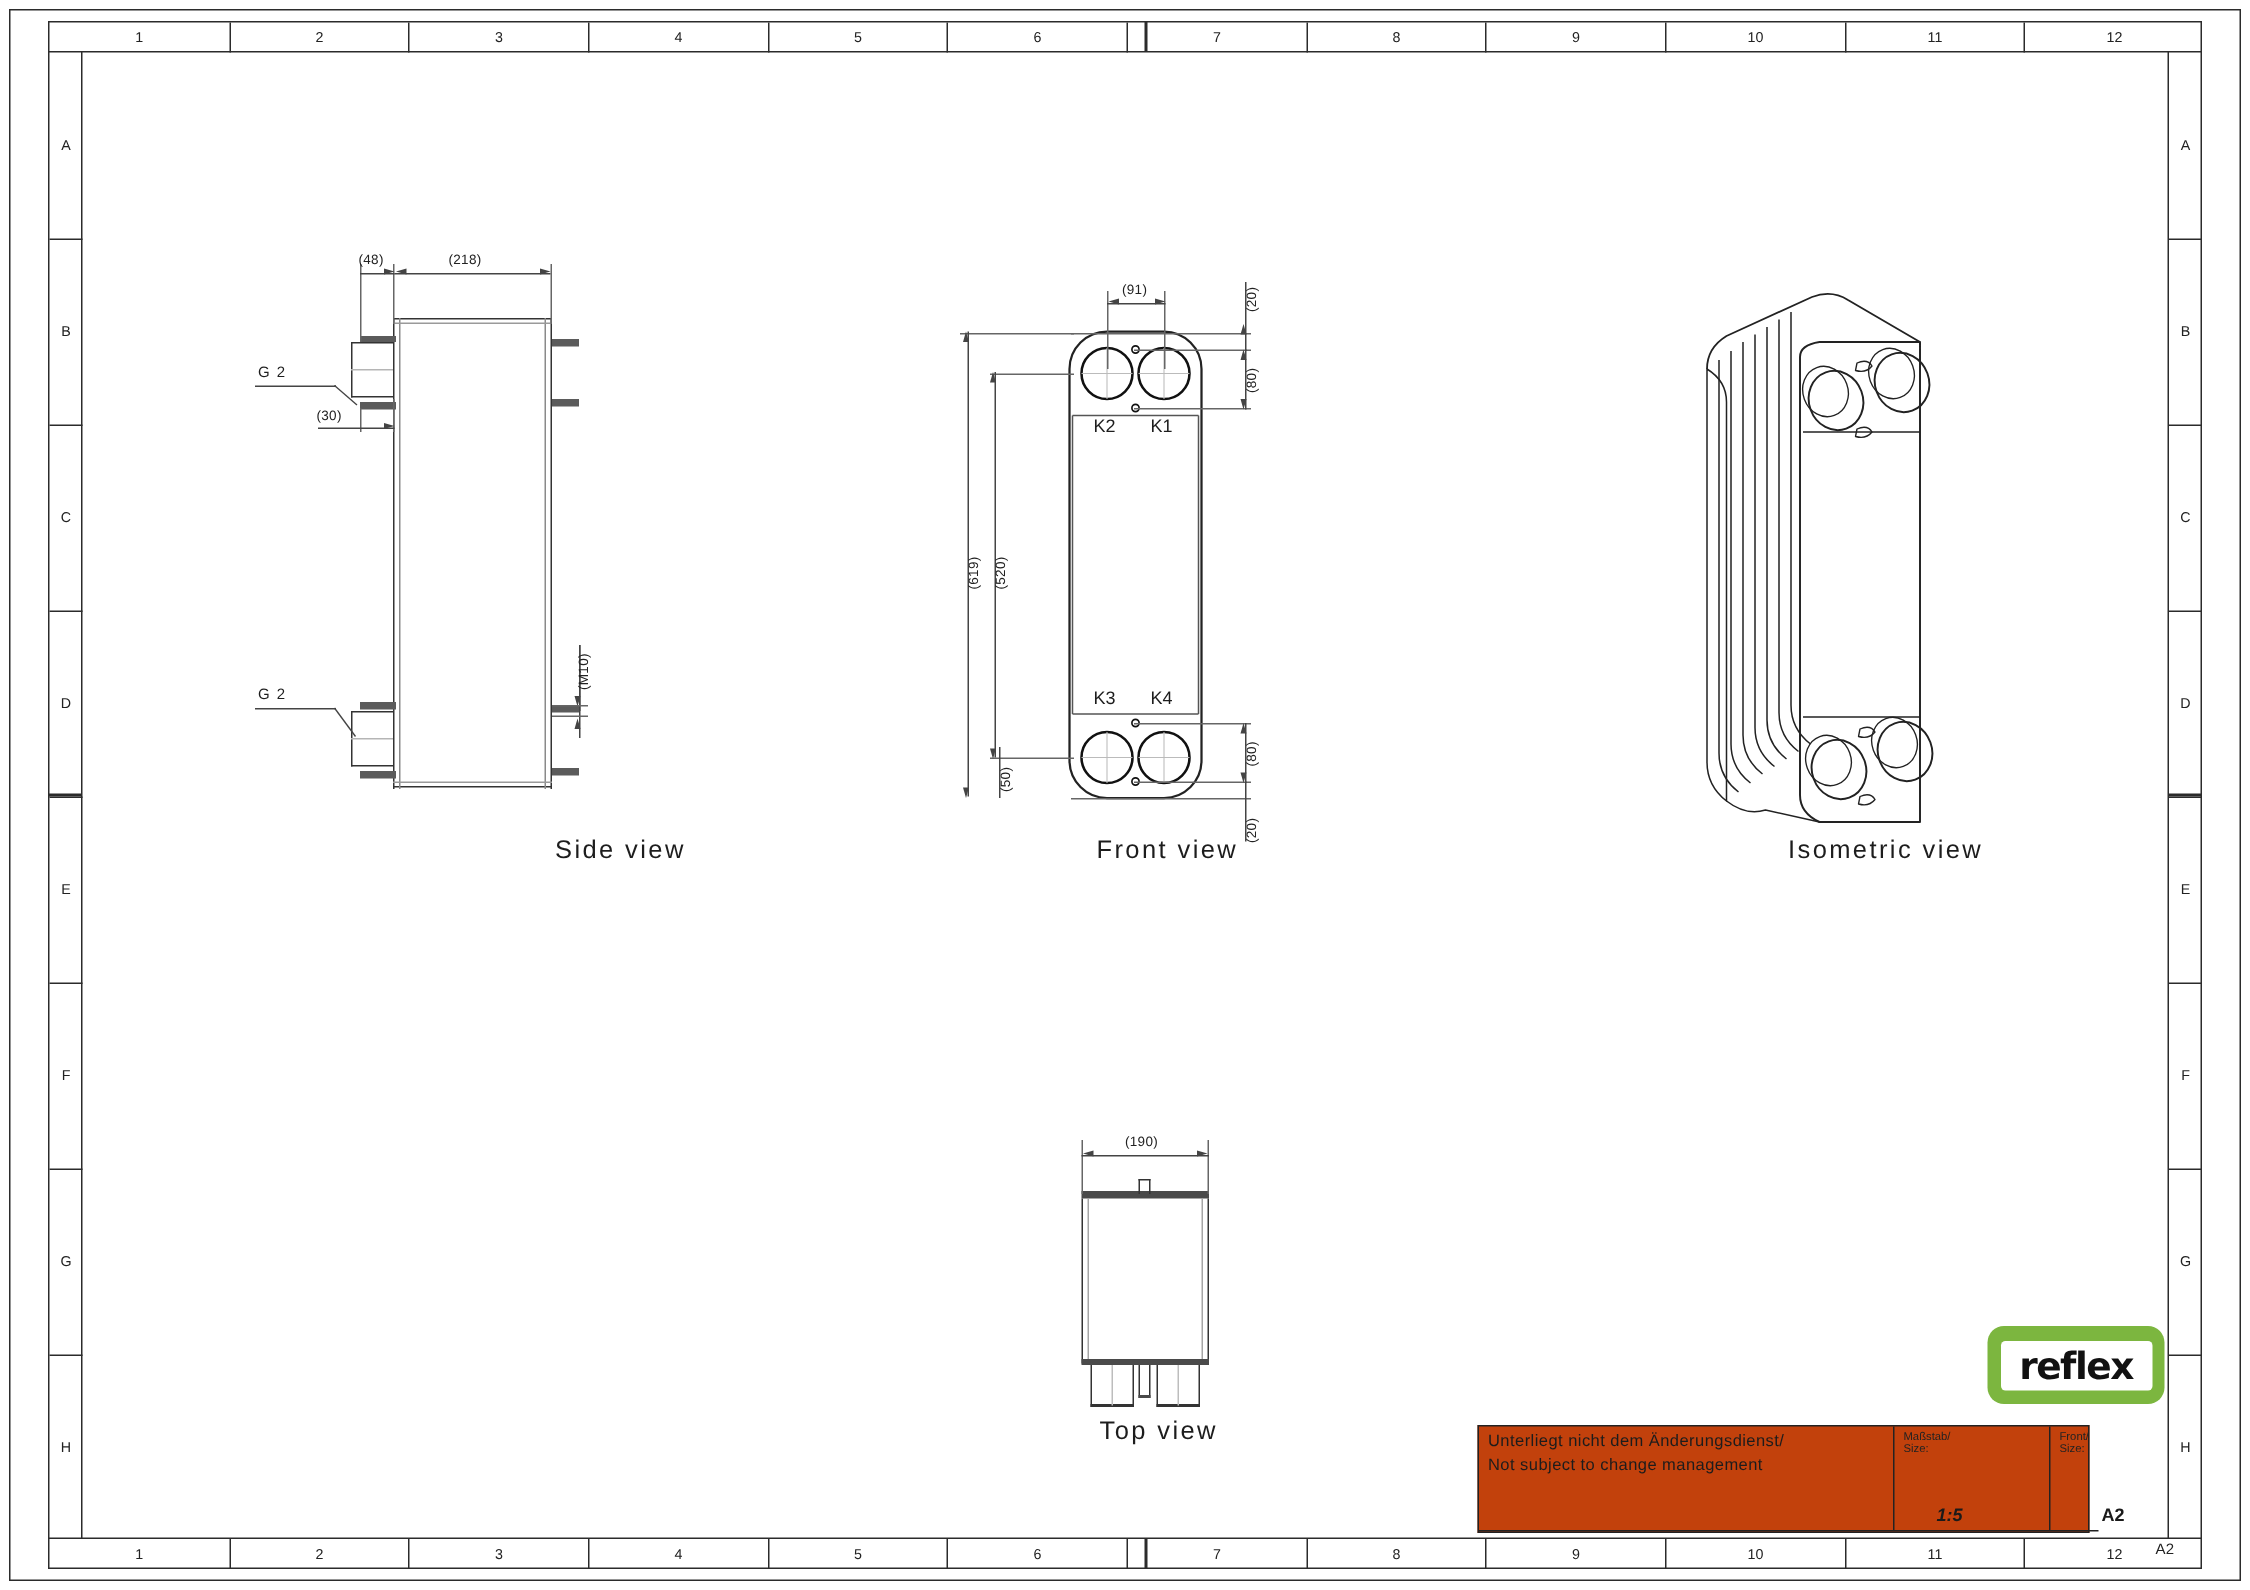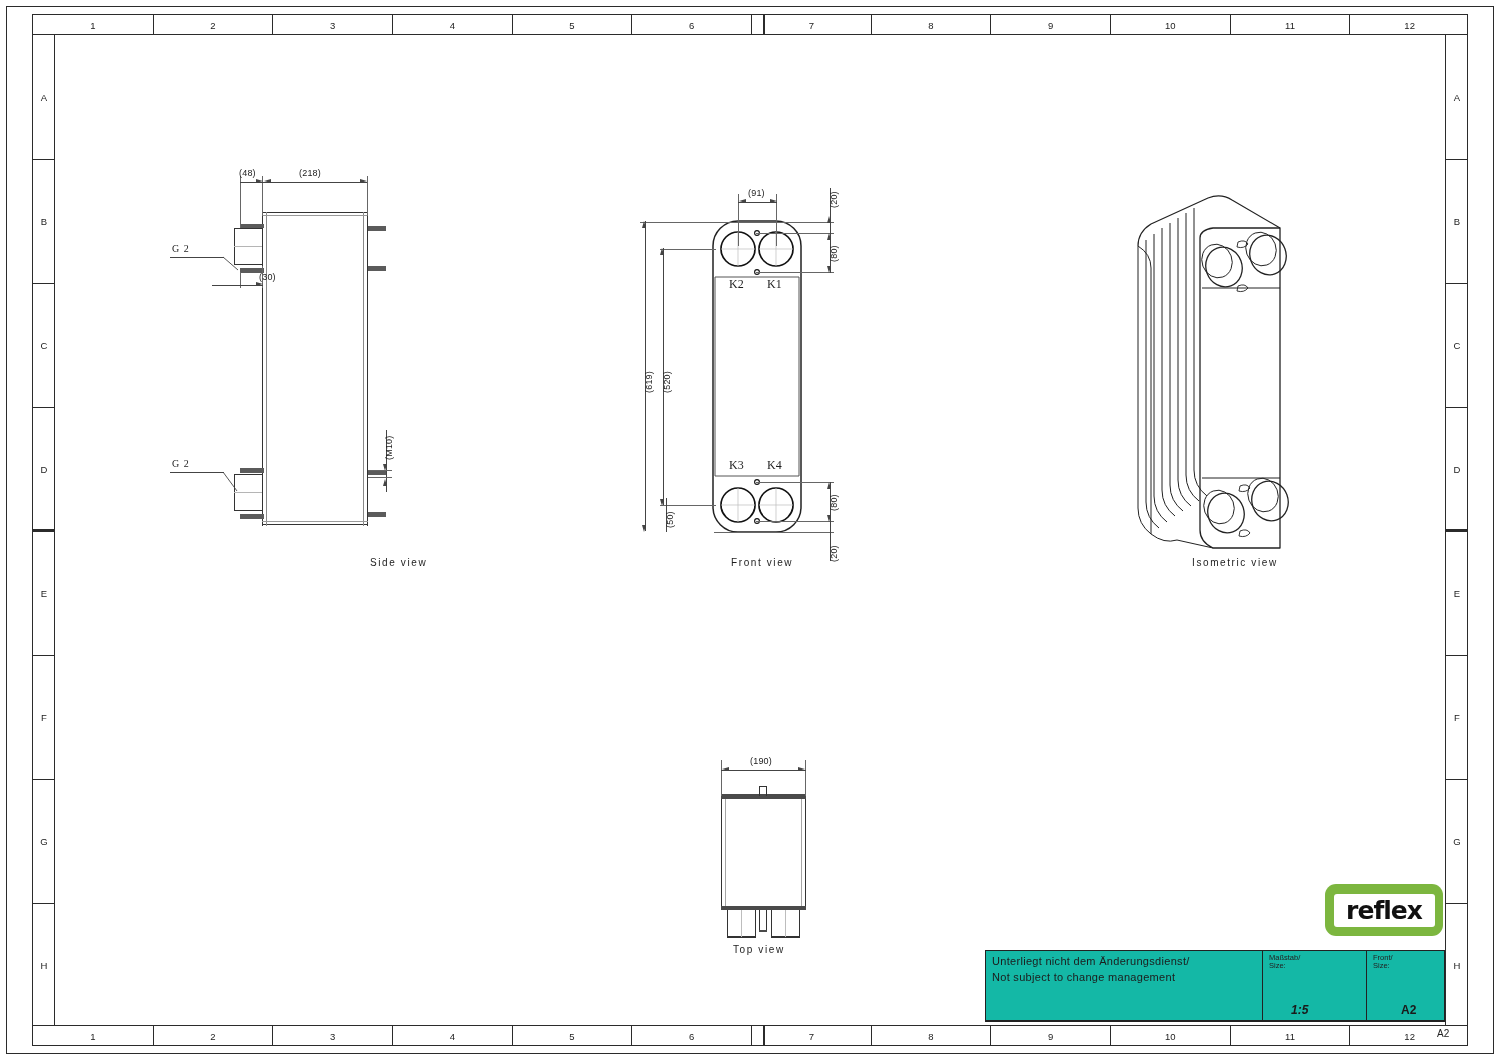--- a/index.html
+++ b/index.html
@@ -31,31 +31,31 @@
   .cmark{position:absolute;background:#2b2b2b;}
 
   
   .ln{position:absolute;background:#333;}
   .lnL{position:absolute;background:#333;}   
   .dimline{position:absolute;background:#444;height:0.8px;}
   .dimvert{position:absolute;background:#444;width:0.8px;}
   .extline{position:absolute;background:#666;}
   .dimtxt{position:absolute;font-size:9px;color:#222;white-space:nowrap;letter-spacing:.2px;}
   .dimtxt.vert{transform-origin:0 0;transform:rotate(-90deg);}
-  .lbl{position:absolute;font-size:11.5px;color:#1d1d1d;white-space:nowrap;font-family:Liberation Serif, serif;}
-  .viewlabel{position:absolute;font-size:10px;color:#1d1d1d;white-space:nowrap;letter-spacing:1.6px;}
+  .lbl{position:absolute;font-size:11.5px;color:#1d1d1d;white-space:nowrap;}
+  .viewlabel{position:absolute;font-size:17px;color:#1d1d1d;white-space:nowrap;letter-spacing:1.6px;}
   .arrow{position:absolute;width:0;height:0;}
   .arrow.l{border-top:2.6px solid transparent;border-bottom:2.6px solid transparent;border-right:7px solid #444;}
   .arrow.r{border-top:2.6px solid transparent;border-bottom:2.6px solid transparent;border-left:7px solid #444;}
   .arrow.u{border-left:2.6px solid transparent;border-right:2.6px solid transparent;border-bottom:7px solid #444;}
   .arrow.d{border-left:2.6px solid transparent;border-right:2.6px solid transparent;border-top:7px solid #444;}
 
   
-  #titleblock{position:absolute;left:985px;top:950px;width:460px;height:72px;box-sizing:border-box;
-              border:1.4px solid #222;display:flex;flex-direction:row;background:#14b8a6;}
+  #titleblock{position:absolute;left:985px;top:950px;width:408px;height:72px;box-sizing:border-box;
+              border:1.4px solid #222;display:flex;flex-direction:row;background:#c2410c;}
   .tb-row{display:flex;flex:1;}
   .tb-row.top{border-bottom:1.2px solid #222;}
   .tb-cell{box-sizing:border-box;position:relative;padding:3px 6px;}
   .tb-cell + .tb-cell{border-left:1.2px solid #222;}
   .tb-small{font-size:7.5px;line-height:1.12;color:#222;}
   .tb-note{font-size:11px;line-height:1.45;color:#1c1c1c;letter-spacing:.3px;}
   #tb-scale-val{position:absolute;left:28px;bottom:3px;font-weight:bold;font-size:12px;font-style:italic;}
   #tb-size-val{position:absolute;left:34px;bottom:3px;font-weight:bold;font-size:12px;}
   #tb-rev-val{position:absolute;left:14px;bottom:2px;font-weight:bold;font-size:12px;}
   #tb-drawing-title{display:flex;align-items:center;justify-content:center;width:100%;font-size:12.5px;font-weight:bold;letter-spacing:.6px;}
@@ -166,21 +166,21 @@
   <div class="arrow r" style="left:256px;top:179.4px;"></div>
   <div class="arrow l" style="left:264px;top:179.4px;"></div>
   <div class="arrow r" style="left:360px;top:179.4px;"></div>
   <div class="dimtxt" style="left:239px;top:168px;">(48)</div>
   <div class="dimtxt" style="left:299px;top:168px;">(218)</div>
 
   <div class="extline" style="left:240px;top:272px;width:0.7px;height:16px;"></div>
   <div class="extline" style="left:262px;top:266px;width:0.7px;height:22px;"></div>
   <div class="dimline" style="left:212px;top:285px;width:51px;"></div>
   <div class="arrow r" style="left:256px;top:282.4px;"></div>
-  <div class="dimtxt" style="left:211px;top:272px;margin-left:48px;">(30)</div>
+  <div class="dimtxt" style="left:211px;top:272px;">(30)</div>
 
   <div class="dimvert" style="left:386px;top:430px;height:44px;"></div>
   <div class="dimvert" style="left:386px;top:430px;height:62px;"></div>
   <div class="arrow d" style="left:383.4px;top:464px;"></div>
   <div class="arrow u" style="left:383.4px;top:479px;"></div>
   <div class="extline" style="left:368px;top:469.5px;width:24px;height:0.7px;"></div>
   <div class="extline" style="left:368px;top:476.5px;width:24px;height:0.7px;"></div>
   <div class="dimtxt vert" style="left:384px;top:460px;">(M10)</div>
 
   <div class="lbl" style="left:172px;top:243px;font-size:10px;letter-spacing:1px;">G 2</div>

